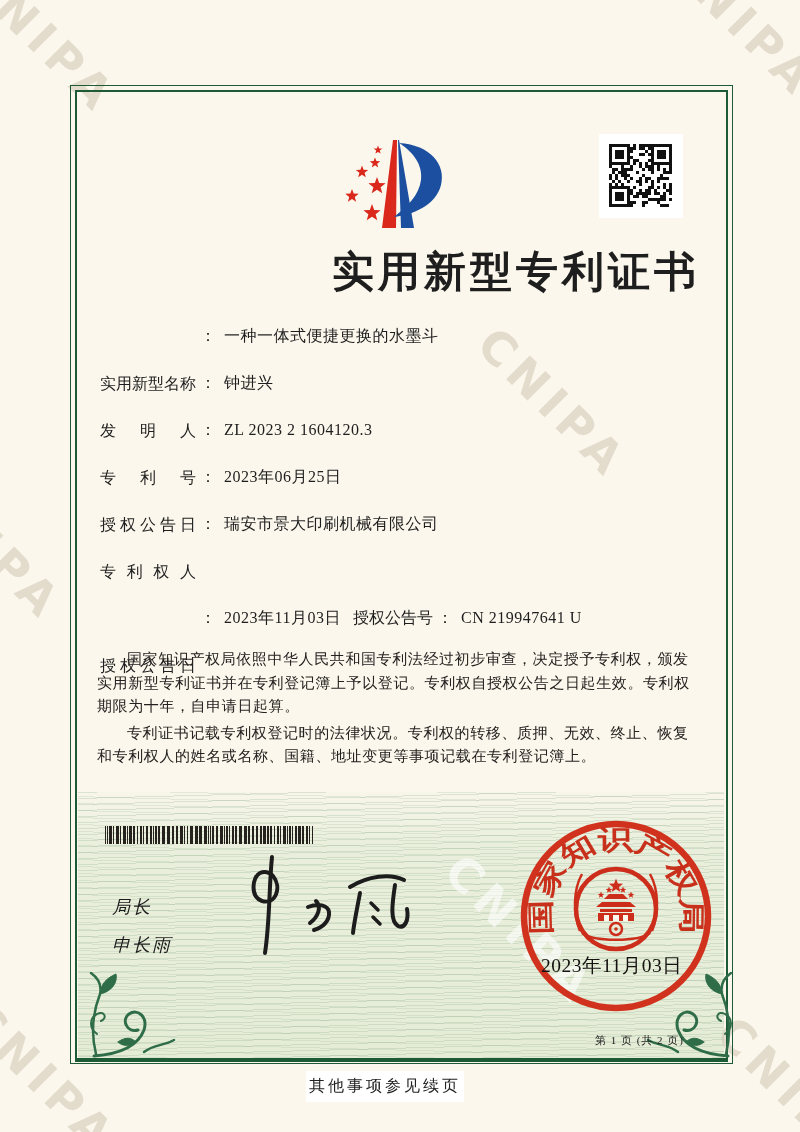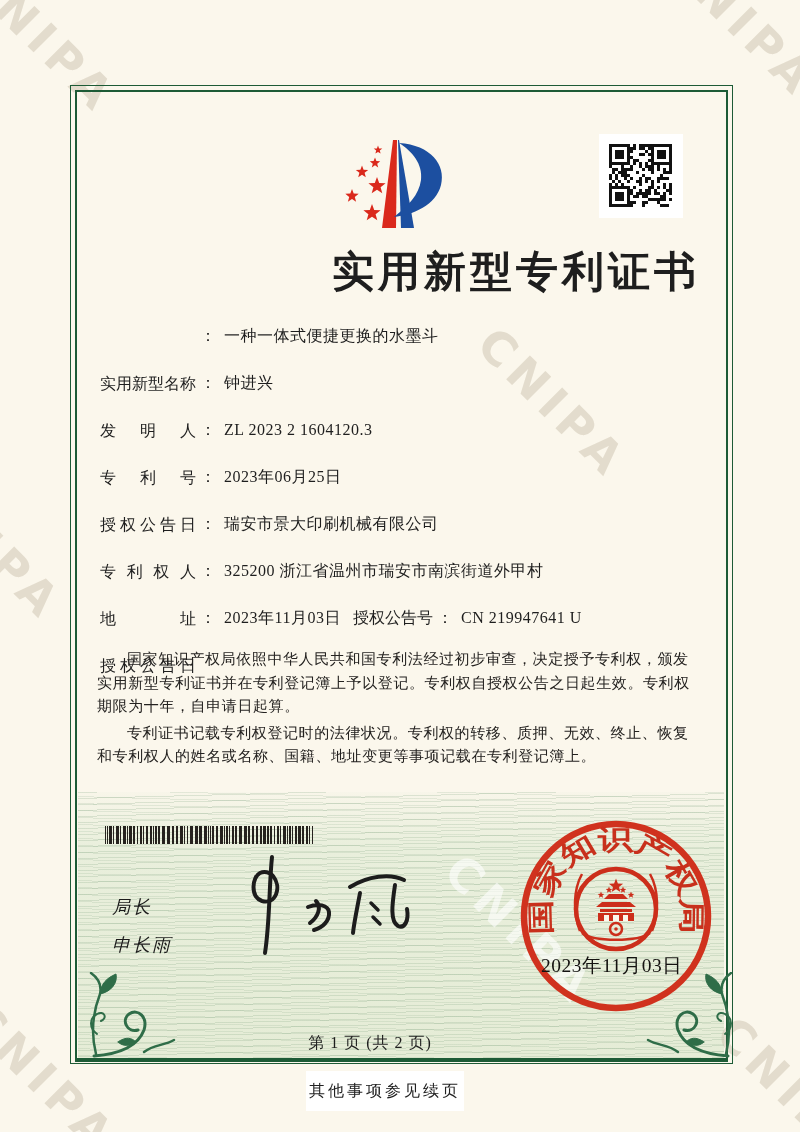--- a/index.html
+++ b/index.html
@@ -38,22 +38,22 @@
   .paras{left:97px;top:648px;width:606px;font-size:15px;line-height:23.5px;letter-spacing:0.6px;z-index:4;color:#242220;}
   .paras p{margin:0 0 3px 0;text-indent:2em;}
 
   .barcode{left:105px;top:826px;z-index:4;}
   .signer{left:112px;font-family:"Liberation Sans","DejaVu Sans",sans-serif;
           font-size:18px;letter-spacing:2px;color:#1b1b1b;z-index:4;font-style:italic;}
   .signature{left:232px;top:843px;z-index:4;}
   .sealwrap{left:516px;top:817px;z-index:5;}
   .sealdate{left:541px;top:952px;font-size:19.5px;color:#141210;z-index:6;letter-spacing:0.5px;}
 
-  .pagefoot{left:70px;top:1033px;width:600px;text-align:center;font-size:16px;letter-spacing:1px;z-index:4;}
-  .contbox{left:306px;top:1071px;width:158px;height:40px;background:#ffffff;z-index:4;
+  .pagefoot{left:84px;top:1033px;width:600px;text-align:right;font-size:11px;letter-spacing:1px;z-index:4;}
+  .contbox{left:306px;top:1071px;width:158px;height:31px;background:#ffffff;z-index:4;
            display:flex;align-items:center;justify-content:center;}
   .contbox span{font-size:16px;letter-spacing:3px;color:#222;}
   .flourish{z-index:4;}
 </style>
 </head>
 <body>
 
 <div id="page">
 
   <div class="wm" style="left:-53px;top:11px">CNIPA</div>
@@ -349,23 +349,20 @@
   </div>
   <div class="abs field" style="top:420px">
     <span class="flabel">专利号</span><span class="fcolon">：</span><span class="fvalue">ZL 2023 2 1604120.3</span>
   </div>
   <div class="abs field" style="top:467px">
     <span class="flabel">授权公告日</span><span class="fcolon">：</span><span class="fvalue">2023年06月25日</span>
   </div>
   <div class="abs field" style="top:514px">
     <span class="flabel">专利权人</span><span class="fcolon">：</span><span class="fvalue">瑞安市景大印刷机械有限公司</span>
   </div>
-  <div class="abs field" style="top:561px">
-    <span class="flabel">地址</span><span class="fcolon">：</span><span class="fvalue">325200 浙江省温州市瑞安市南滨街道外甲村</span>
-  </div>
   <div class="abs field" style="top:608px">
     <span class="flabel">授权公告日</span><span class="fcolon">：</span><span class="fvalue">2023年11月03日</span>
     <span class="grant2">
       <span>授权公告号</span><span class="fcolon">：</span><span class="fvalue">CN 219947641 U</span>
     </span>
   </div>
 
   <div class="abs paras">
     <p>国家知识产权局依照中华人民共和国专利法经过初步审查，决定授予专利权，颁发实用新型专利证书并在专利登记簿上予以登记。专利权自授权公告之日起生效。专利权期限为十年，自申请日起算。</p>
     <p>专利证书记载专利权登记时的法律状况。专利权的转移、质押、无效、终止、恢复和专利权人的姓名或名称、国籍、地址变更等事项记载在专利登记簿上。</p>

